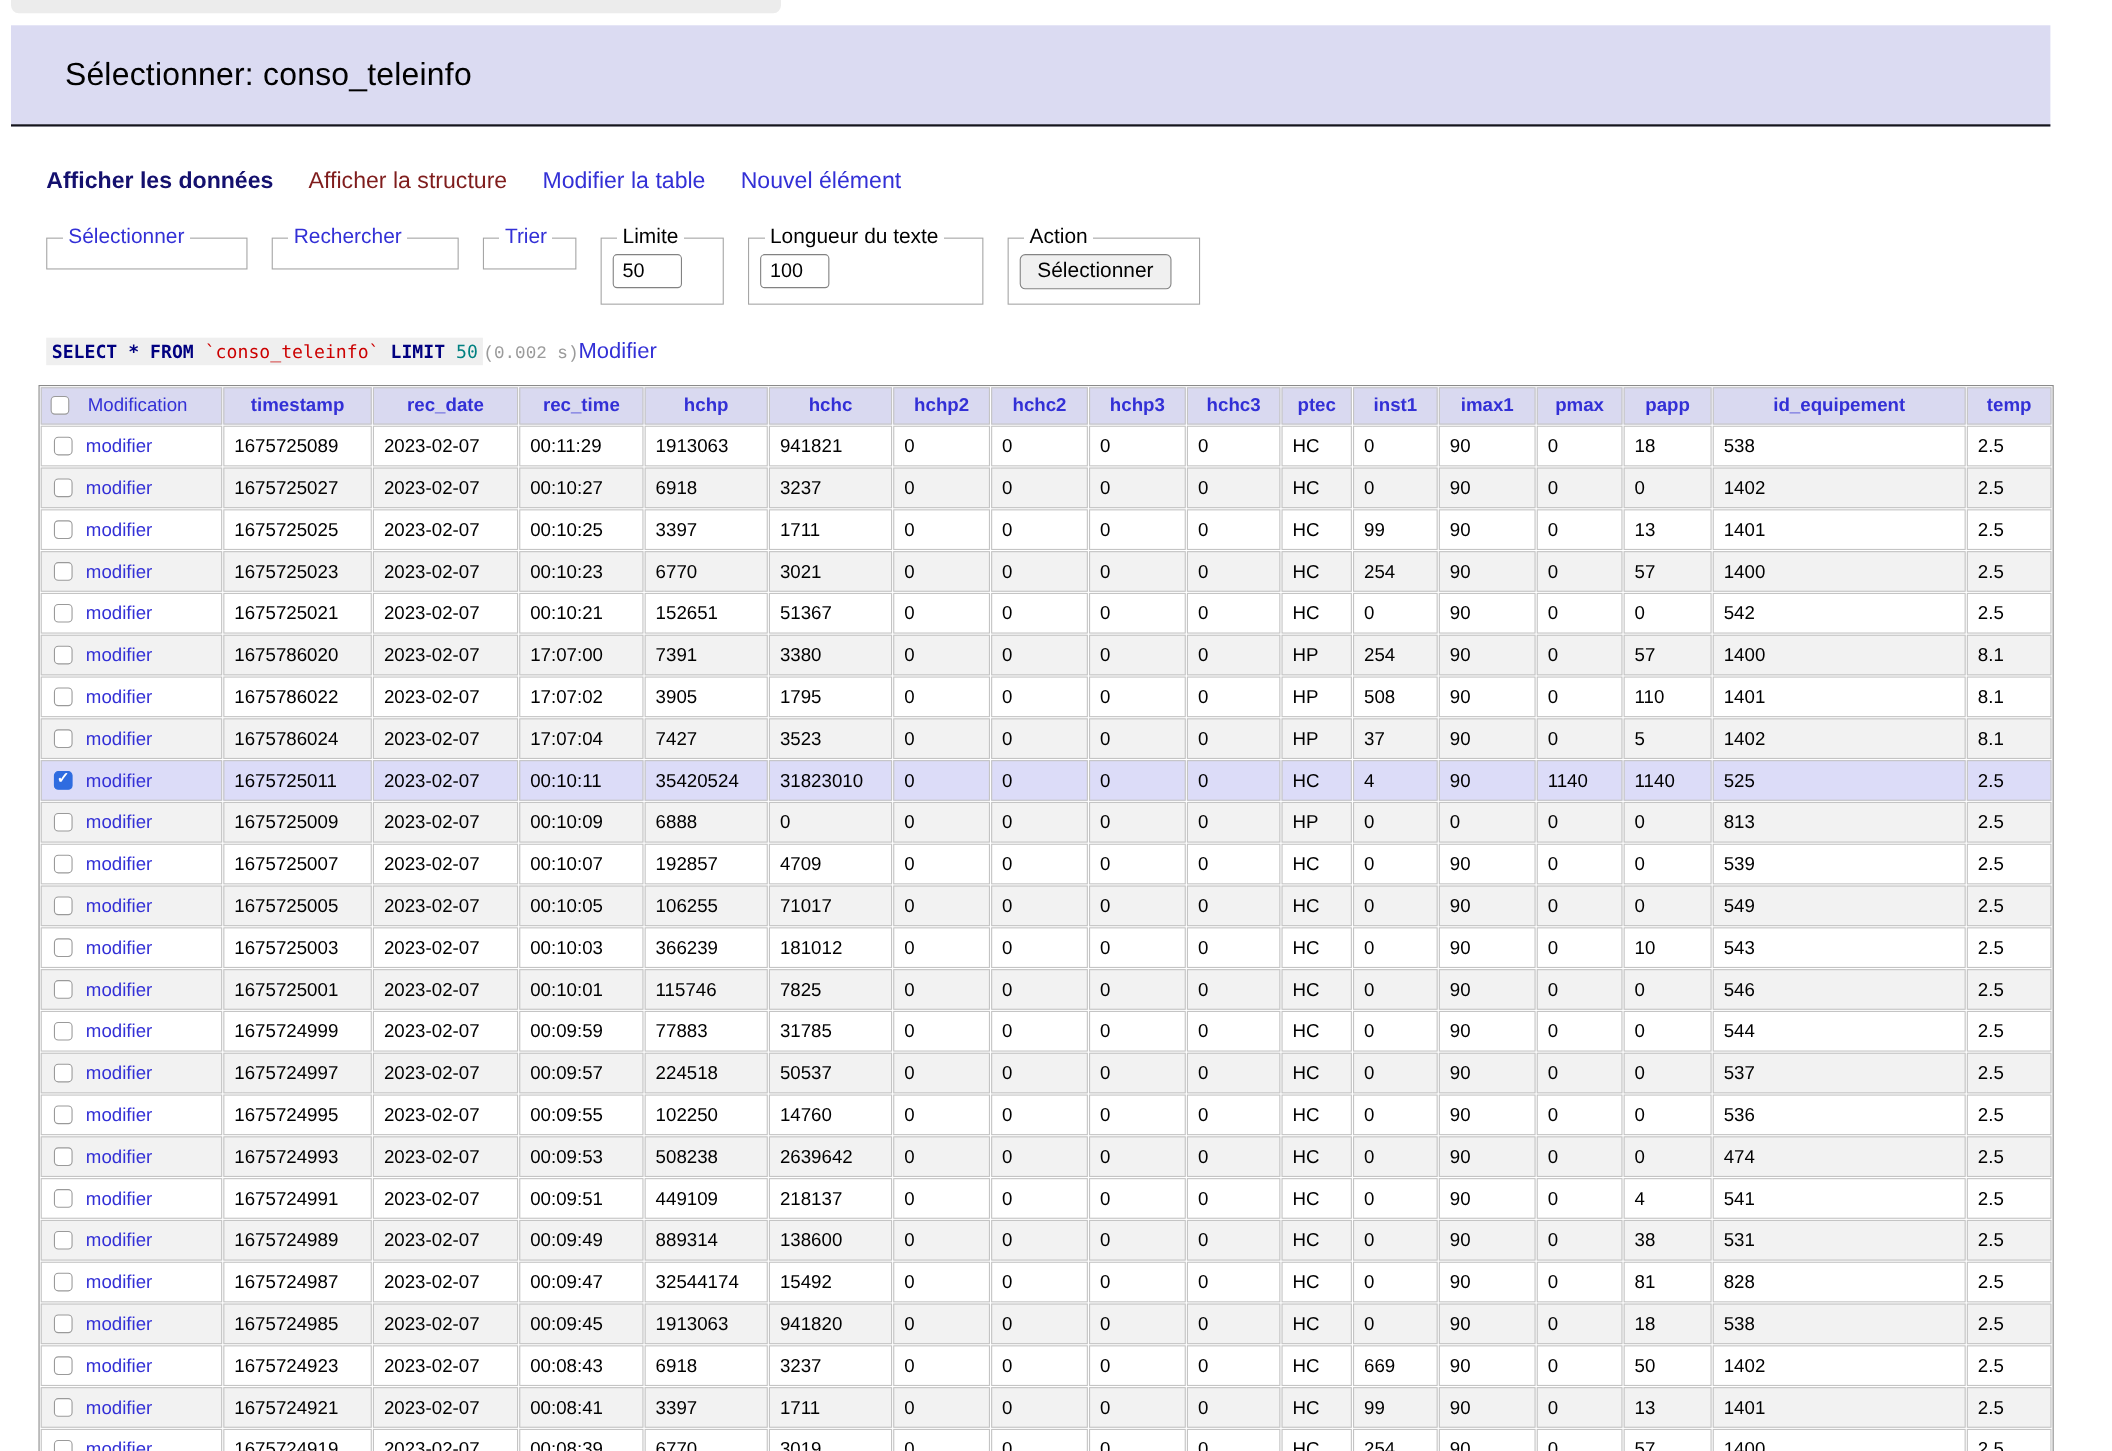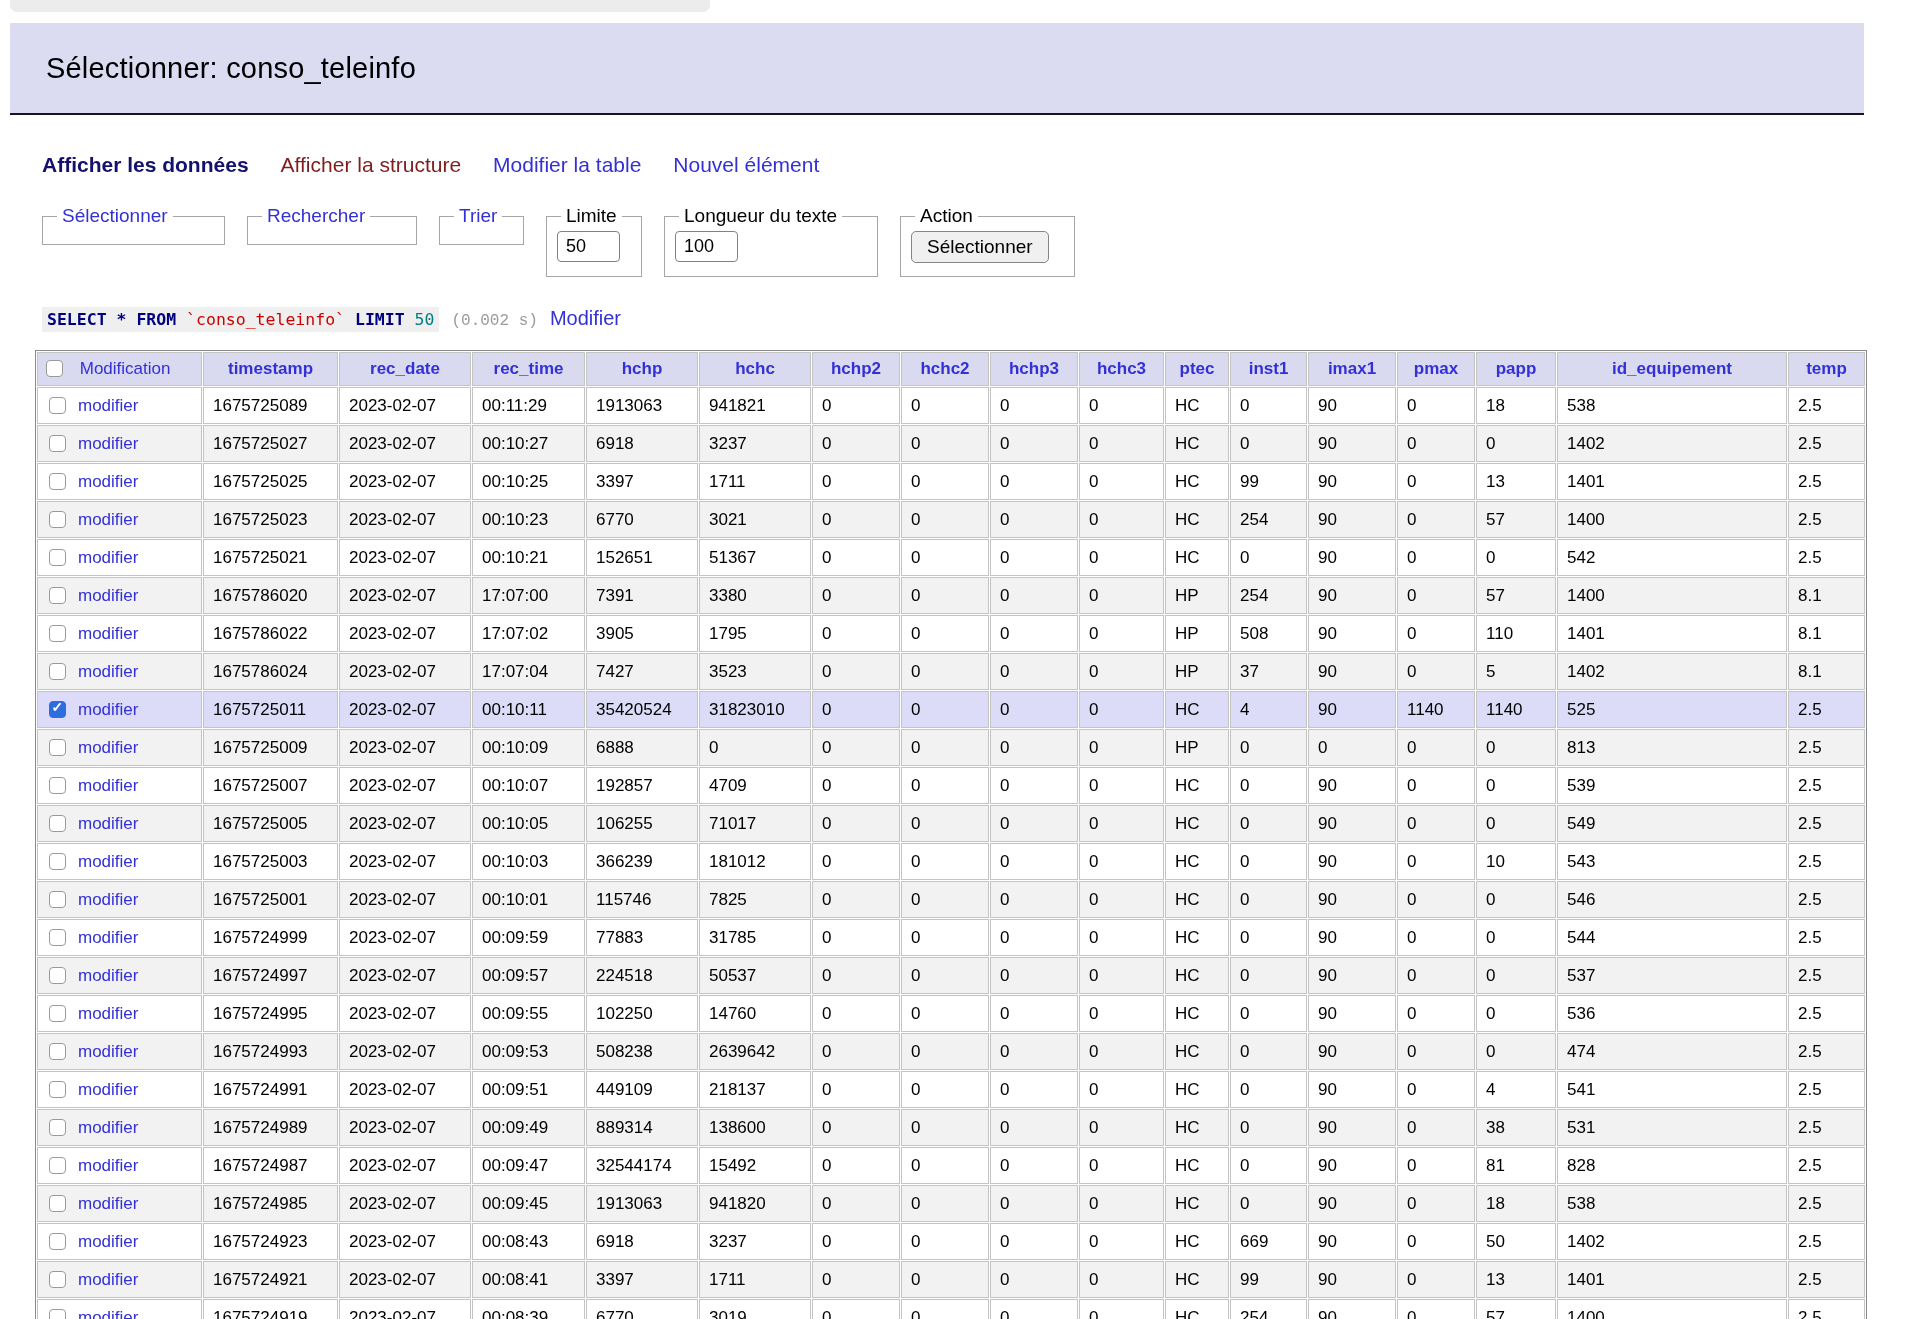--- a/index.html
+++ b/index.html
@@ -13,55 +13,55 @@
     position: absolute; left: 10px; top: 0;
     width: 700px; height: 12px;
     background: #ececec; border-radius: 0 0 7px 7px;
   }
   .title-band {
     margin: 23px 56px 0 10px;
     height: 92px;
     background: #dbdbf2;
     border-bottom: 2px solid #15151c;
     display: flex; align-items: center;
-    padding-left: 36px;
+    padding-left: 49px;
   }
   .page-title { font-size: 29px; font-weight: 400; letter-spacing: .2px; }
 
   .content { margin-left: 42px; }
 
   .tabs { margin-top: 38px; display: flex; gap: 32px; font-size: 21px; }
   .tabs a { text-decoration: none; color: #3330d6; cursor: pointer; }
   .tabs a.active { color: #14106e; font-weight: bold; }
   .tabs a.visited { color: #7f1d1d; }
 
   .fieldsets { margin-top: 28px; display: flex; align-items: flex-start; }
   fieldset {
     border: 1px solid #a6a6a6; border-radius: 0;
     margin: 0 22px 0 0; padding: 4px 10px 8px 10px;
   }
   fieldset legend { font-size: 19px; padding: 0 5px; margin-left: 4px; }
   fieldset legend a { color: #3330d6; text-decoration: none; cursor: pointer; }
   .fs-select { width: 183px; height: 40px; }
   .fs-search { width: 170px; height: 40px; }
   .fs-sort   { width: 85px;  height: 40px; }
-  .fs-limit  { width: 96px;  height: 72px; }
+  .fs-limit  { width: 112px;  height: 72px; }
   .fs-length { width: 214px; height: 72px; }
   .fs-action { width: 175px; height: 72px; }
   input.text {
     width: 63px; height: 31px; border: 1.5px solid #828282; border-radius: 4px;
     font-size: 18px; padding: 2px 8px; font-family: inherit; background: #fff;
   }
   button.select-btn {
     font-size: 19px; font-family: inherit;
     padding: 4px 15px; border: 1.5px solid #848484; border-radius: 5px;
     background: #f0f0f0; color: #000; cursor: pointer;
   }
 
-  .query-line { margin-top: 30px; display: flex; align-items: baseline; gap: 12px; }
+  .query-line { margin-top: 30px; display: flex; align-items: baseline; gap: 0; }
   .sql-code {
     font-family: "DejaVu Sans Mono", "Liberation Mono", monospace;
     font-size: 16.5px; background: #efefef; padding: 3px 5px;
   }
   .sql-kw  { color: #000080; font-weight: bold; }
   .sql-id  { color: #cc0000; }
   .sql-num { color: #008080; }
   .duration { color: #9b9b9b; font-size: 16px; font-family: Liberation Mono, monospace; }
   .edit-link { color: #3330d6; font-size: 20px; text-decoration: none; cursor: pointer; }
 

